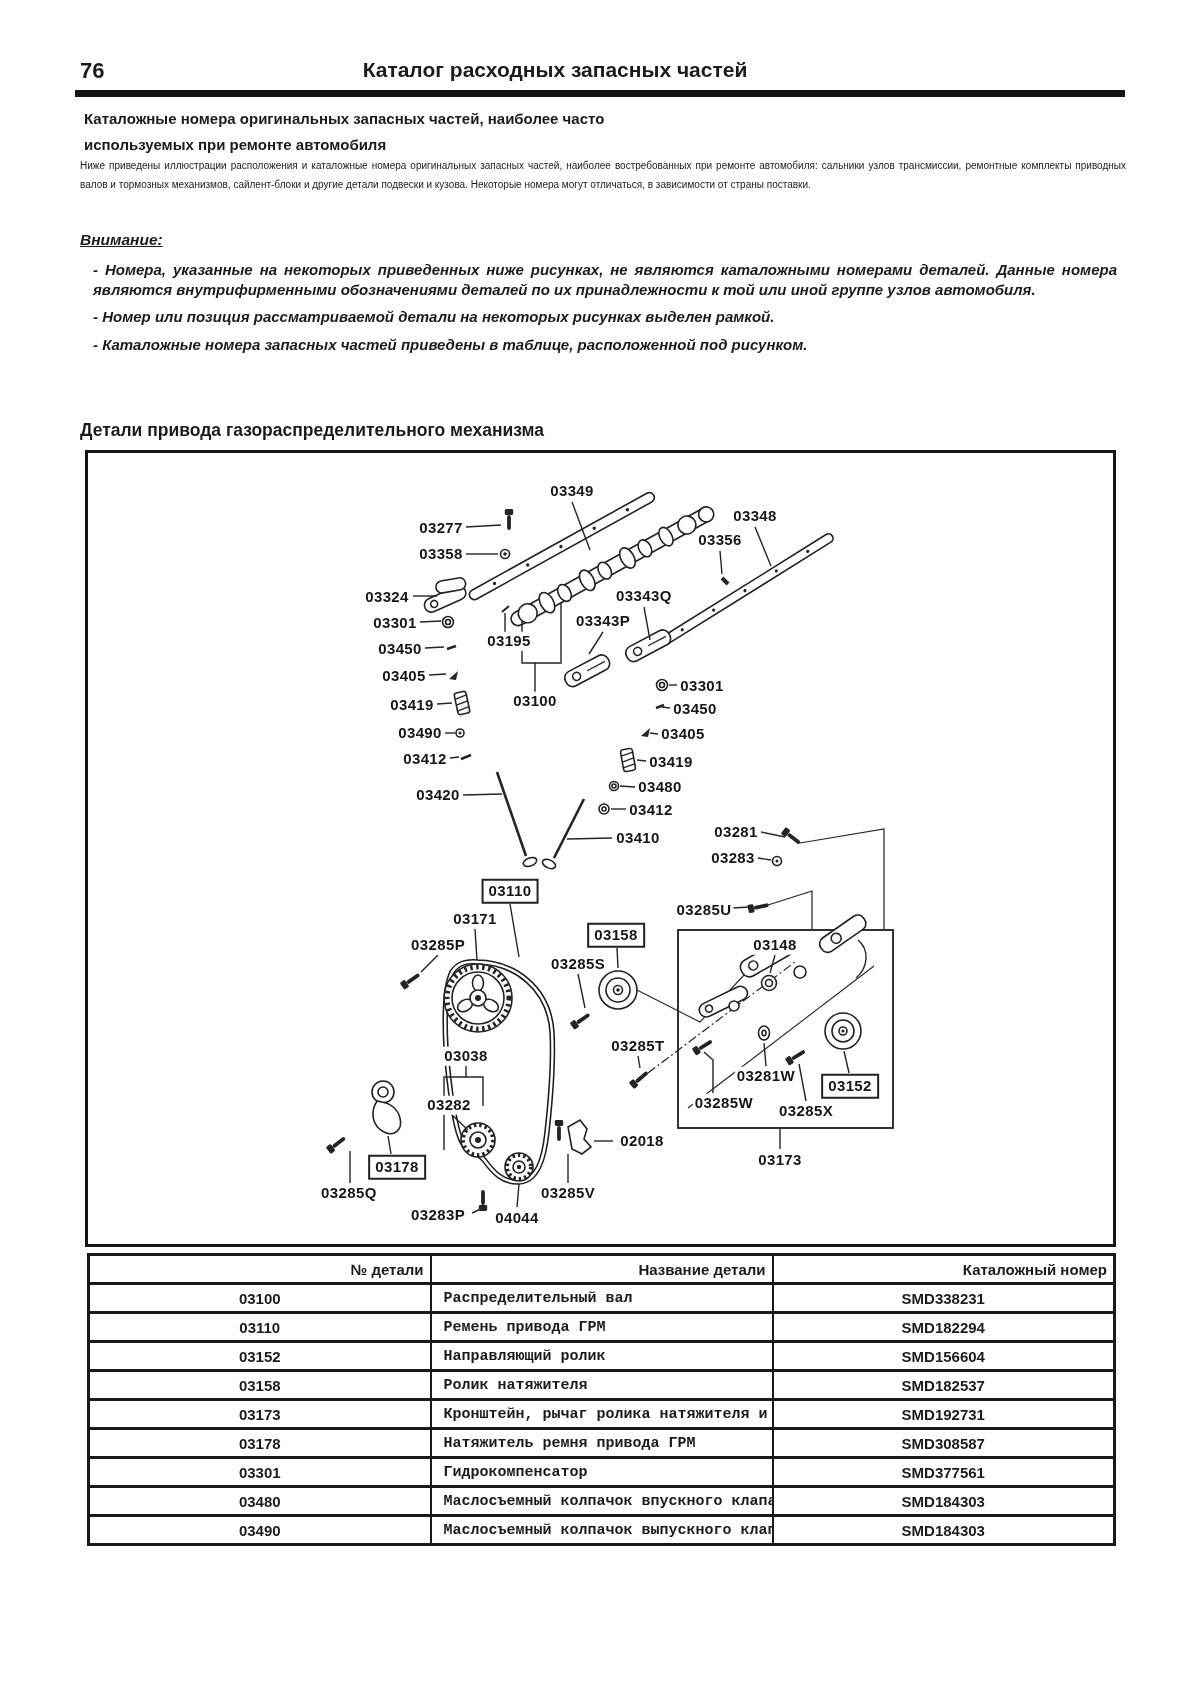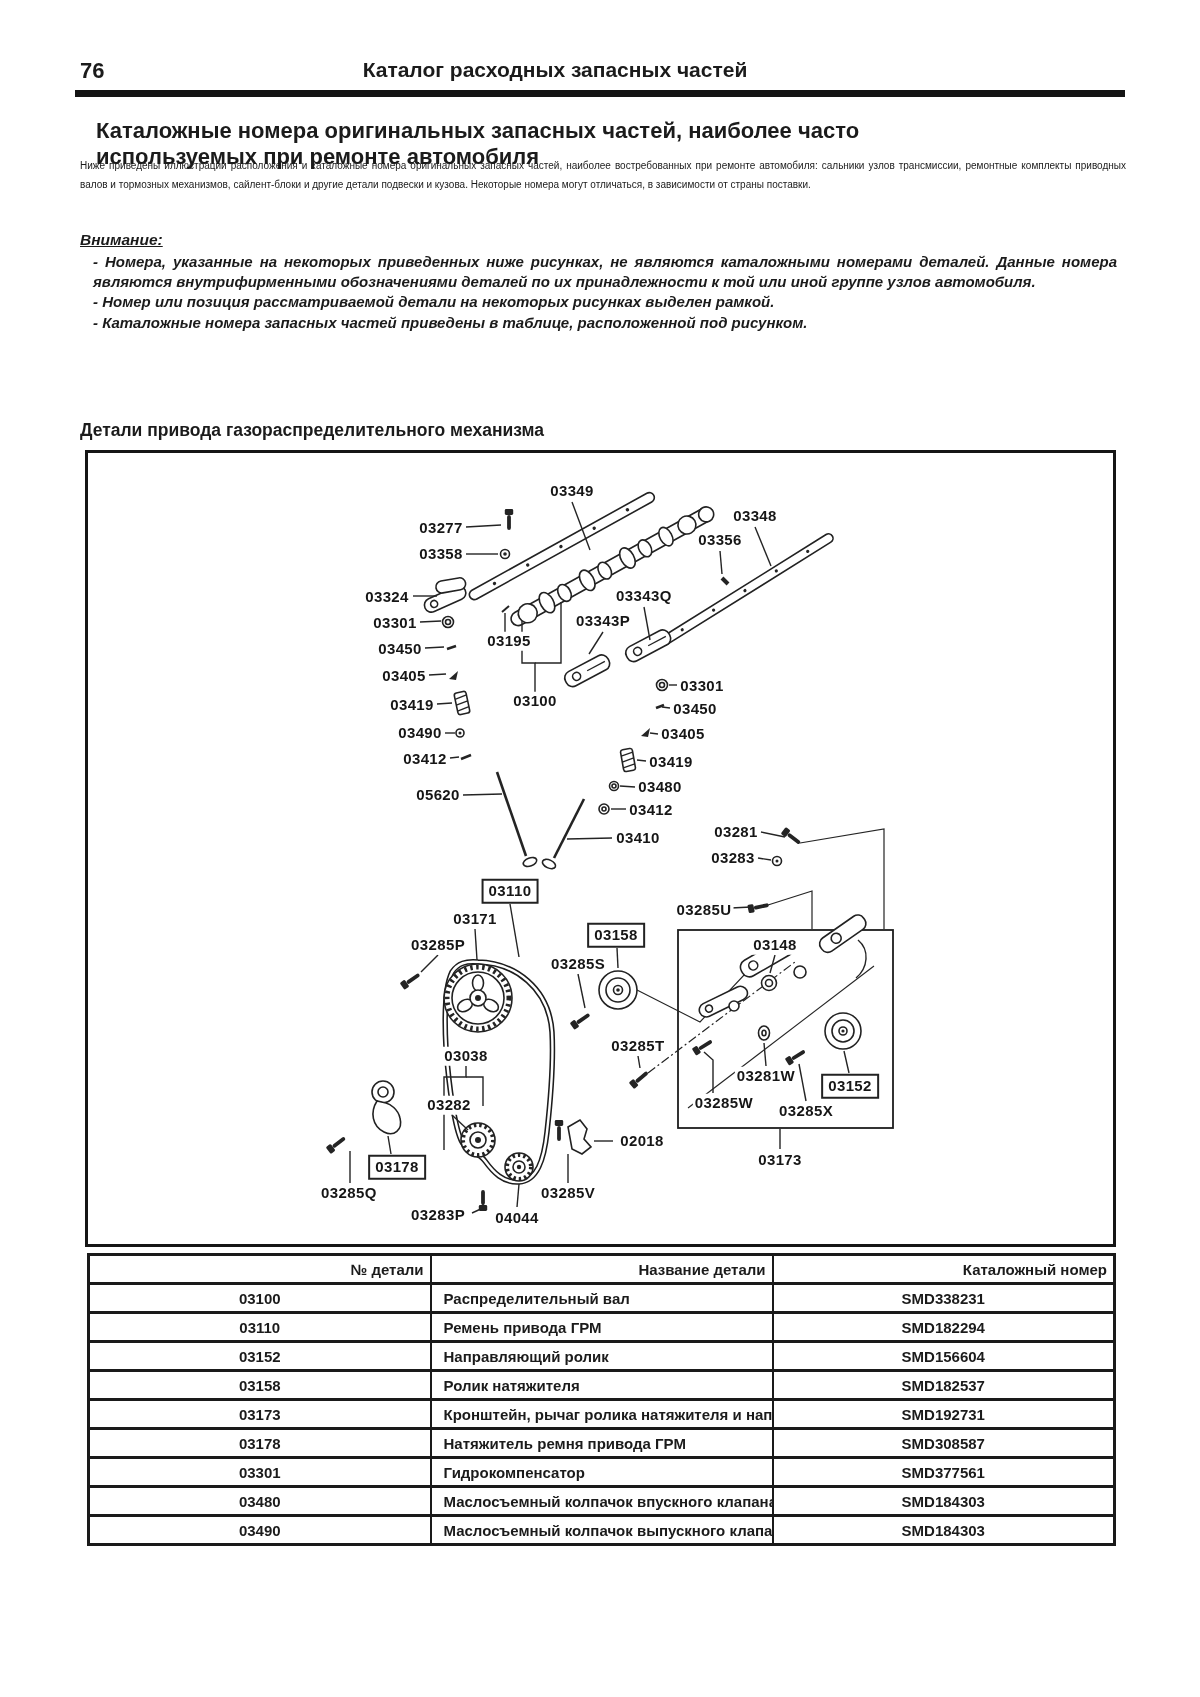--- a/index.html
+++ b/index.html
@@ -4,28 +4,28 @@
 <style>
   html,body{margin:0;padding:0;background:#e8e8e8;}
   .page{position:relative;width:1200px;height:1697px;background:#fff;overflow:hidden;
         font-family:"Liberation Sans",sans-serif;color:#1b1b1b;}
   
   .pgnum{position:absolute;left:80px;top:58px;font-size:22px;font-weight:700;}
   .running-title{position:absolute;left:75px;top:58px;width:960px;text-align:center;
         font-size:21px;font-weight:700;margin:0;}
   .rule{position:absolute;left:75px;top:90px;width:1050px;height:7px;background:#141414;}
   
-  .title{position:absolute;left:80px;top:102px;width:1050px;margin:16px;
-        font-size:22px;font-weight:700;line-height:26px;}
+  .title{position:absolute;left:80px;top:102px;width:1050px;margin:4px;
+        font-size:15px;font-weight:700;line-height:26px;}
   .intro{position:absolute;left:80px;top:156px;width:1046px;margin:0;
         font-size:10px;line-height:19px;text-align:justify;font-weight:500;}
   .attn-label{position:absolute;left:80px;top:231px;margin:0;font-size:15.5px;
         font-weight:700;font-style:italic;text-decoration:underline;}
   .attn-list{position:absolute;left:93px;top:252px;width:1024px;}
-  .attn-item{margin:0 0 1px 0;font-size:15px;line-height:19.5px;font-weight:700;
+  .attn-item{margin:8px 0 1px 0;font-size:15px;line-height:19.5px;font-weight:700;
         font-style:italic;text-align:justify;}
   .fig-title{position:absolute;left:80px;top:420px;margin:0;font-size:17.5px;font-weight:700;}
   
   .fig-box{position:absolute;left:85px;top:450px;width:1031px;height:797px;
         border:3px solid #161616;box-sizing:border-box;background:#fff;}
   svg.overlay{position:absolute;left:0;top:0;width:1200px;height:1697px;pointer-events:none;}
   .lead{fill:none;stroke:#242424;stroke-width:1.4;}
   .w{fill:#fff;stroke:#222;stroke-width:1.6;}
   .k{fill:#242424;stroke:none;}
   .ln{fill:none;stroke:#242424;}
@@ -35,21 +35,21 @@
   #labels .lbl.boxed{border:2px solid #222;padding:2px 5px;}
   
   table.parts{position:absolute;left:87px;top:1253px;width:1029px;border-collapse:collapse;
         table-layout:fixed;background:#fff;}
   table.parts th,table.parts td{border:2px solid #1a1a1a;border-top-width:3px;
         border-bottom-width:3px;height:26px;padding:0 6px;font-size:15px;overflow:hidden;
         white-space:nowrap;}
   table.parts{border:3px solid #1a1a1a;}
   table.parts th{font-weight:700;text-align:right;}
   table.parts td.c0{width:113px;text-align:center;font-weight:600;}
-  table.parts td.c1{width:655px;text-align:left;padding-left:12px;font-weight:600;}
+  table.parts td.c1{width:655px;text-align:left;padding-left:12px;font-weight:600;font-family:Liberation Mono, monospace;}
   table.parts td.c2{width:219px;text-align:center;font-weight:600;}
 </style>
 </head>
 <body>
 
 <div class="page">
 
   <div class="pgnum">76</div>
   <h1 class="running-title">Каталог расходных запасных частей</h1>
   <div class="rule"></div>
@@ -313,21 +313,21 @@
       <div class="lbl" style="left: 404px; top: 676px;">03405</div>
       <div class="lbl" style="left: 412px; top: 705px;">03419</div>
       <div class="lbl" style="left: 535px; top: 701px;">03100</div>
       <div class="lbl" style="left: 702px; top: 686px;">03301</div>
       <div class="lbl" style="left: 695px; top: 709px;">03450</div>
       <div class="lbl" style="left: 420px; top: 733px;">03490</div>
       <div class="lbl" style="left: 683px; top: 734px;">03405</div>
       <div class="lbl" style="left: 425px; top: 759px;">03412</div>
       <div class="lbl" style="left: 671px; top: 762px;">03419</div>
       <div class="lbl" style="left: 660px; top: 787px;">03480</div>
-      <div class="lbl" style="left: 438px; top: 795px;">05620</div>
+      <div class="lbl" style="left: 438px; top: 795px;">03420</div>
       <div class="lbl" style="left: 651px; top: 810px;">03412</div>
       <div class="lbl" style="left: 638px; top: 838px;">03410</div>
       <div class="lbl" style="left: 736px; top: 832px;">03281</div>
       <div class="lbl" style="left: 733px; top: 858px;">03283</div>
       <div class="lbl" style="left: 704px; top: 910px;">03285U</div>
       <div class="lbl boxed" style="left: 510px; top: 891px;">03110</div>
       <div class="lbl" style="left: 475px; top: 919px;">03171</div>
       <div class="lbl boxed" style="left: 616px; top: 935px;">03158</div>
       <div class="lbl" style="left: 438px; top: 945px;">03285P</div>
       <div class="lbl" style="left: 578px; top: 964px;">03285S</div>

